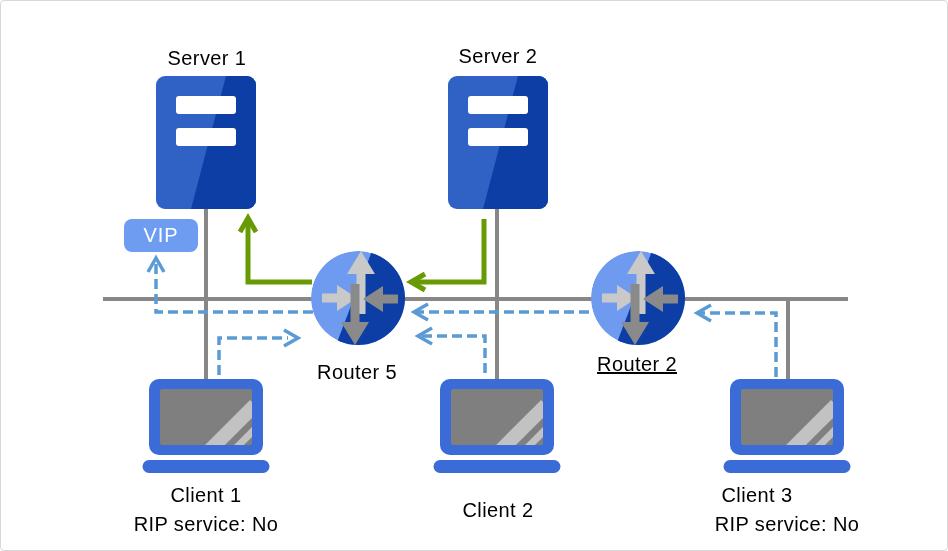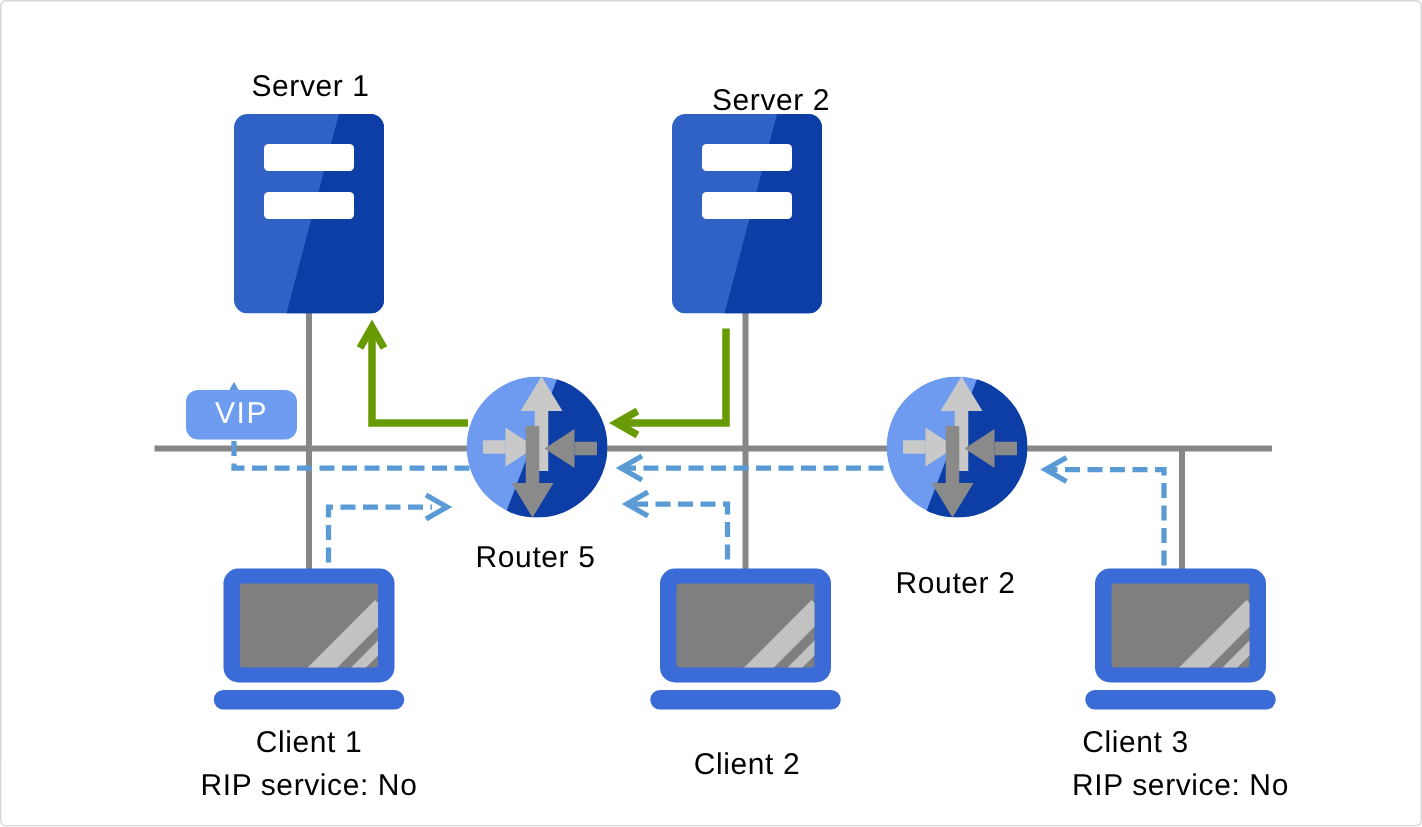--- a/index.html
+++ b/index.html
@@ -10,21 +10,21 @@
   .layer{position:absolute;left:0;top:0;}
   .lbl{
     position:absolute;transform:translateX(-50%);
     font-size:20px;color:var(--text_color);white-space:nowrap;
     letter-spacing:0.4px;line-height:22px;text-align:center;
   }
   .vip{
     position:absolute;left:123px;top:218px;width:74px;height:33px;
     background:var(--vip_blue);border-radius:8px;
     color:#fff;font-size:20px;letter-spacing:1px;
-    display:flex;align-items:center;justify-content:center;margin-top:41px;
+    display:flex;align-items:center;justify-content:center;
   }
   
   .net-line{stroke:var(--line_gray);stroke-width:4;fill:none;}
   .flow-green{stroke:var(--flow_green);stroke-width:5;fill:none;}
   .flow-blue{stroke:var(--flow_dashed_blue);stroke-width:3.5;fill:none;}
   .dashed{stroke-dasharray:10 5;}
   .fill-srv-light{fill:var(--node_blue_light);}
   .fill-srv-dark{fill:var(--node_blue_dark);}
   .fill-rtr-light{fill:var(--router_blue_light);}
   .fill-rtr-dark{fill:var(--node_blue_dark);}
@@ -127,23 +127,23 @@
     <use href="#laptop-shape" x="148" y="378"></use>
     <use href="#laptop-shape" x="439" y="378"></use>
     <use href="#laptop-shape" x="729" y="378"></use>
   </svg>
 
   <div class="vip">
     <span>VIP</span>
   </div>
 
   <div class="lbl" style="left:206px;top:46px;">Server 1</div>
-  <div class="lbl" style="left:497px;top:55px;margin-left:16px;">Server 2</div>
+  <div class="lbl" style="left:497px;top:44px;">Server 2</div>
   <div class="lbl" style="left:356px;top:360px;">Router 5</div>
-  <div class="lbl" style="left:636px;top:377px;">Router 2</div>
+  <div class="lbl" style="left:636px;top:352px;text-decoration:underline;">Router 2</div>
 
   <div class="lbl" style="left:205px;top:483px;">Client 1</div>
   <div class="lbl" style="left:205px;top:512px;">RIP service: No</div>
   <div class="lbl" style="left:497px;top:498px;">Client 2</div>
   <div class="lbl" style="left:756px;top:483px;">Client 3</div>
   <div class="lbl" style="left:786px;top:512px;">RIP service: No</div>
 
 </div>
 
 </body></html>

